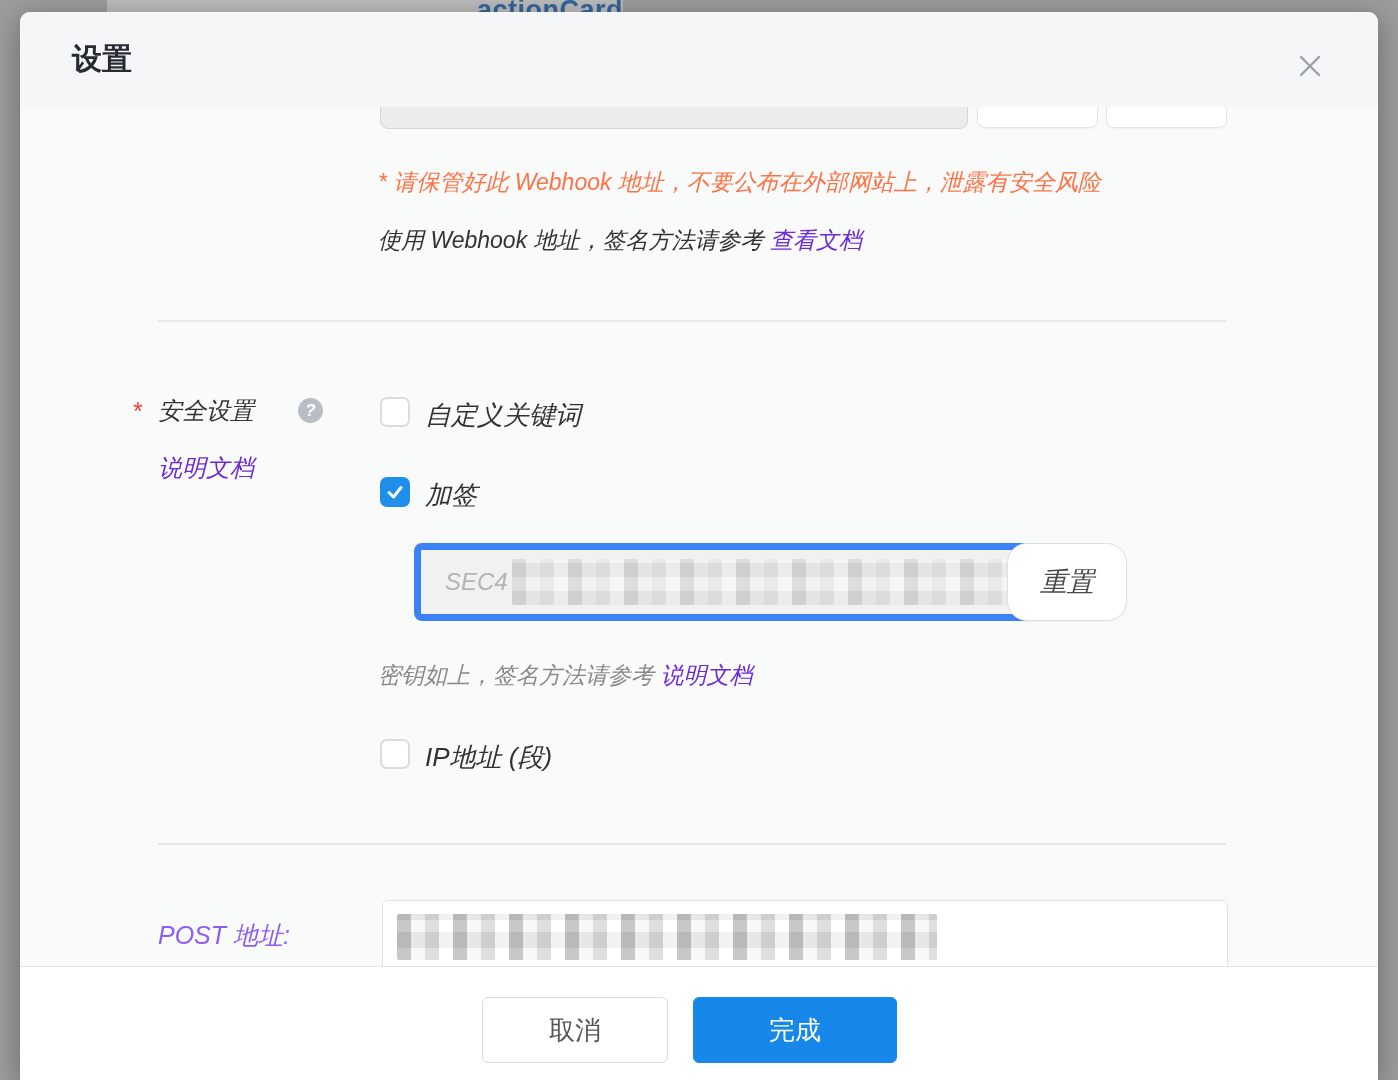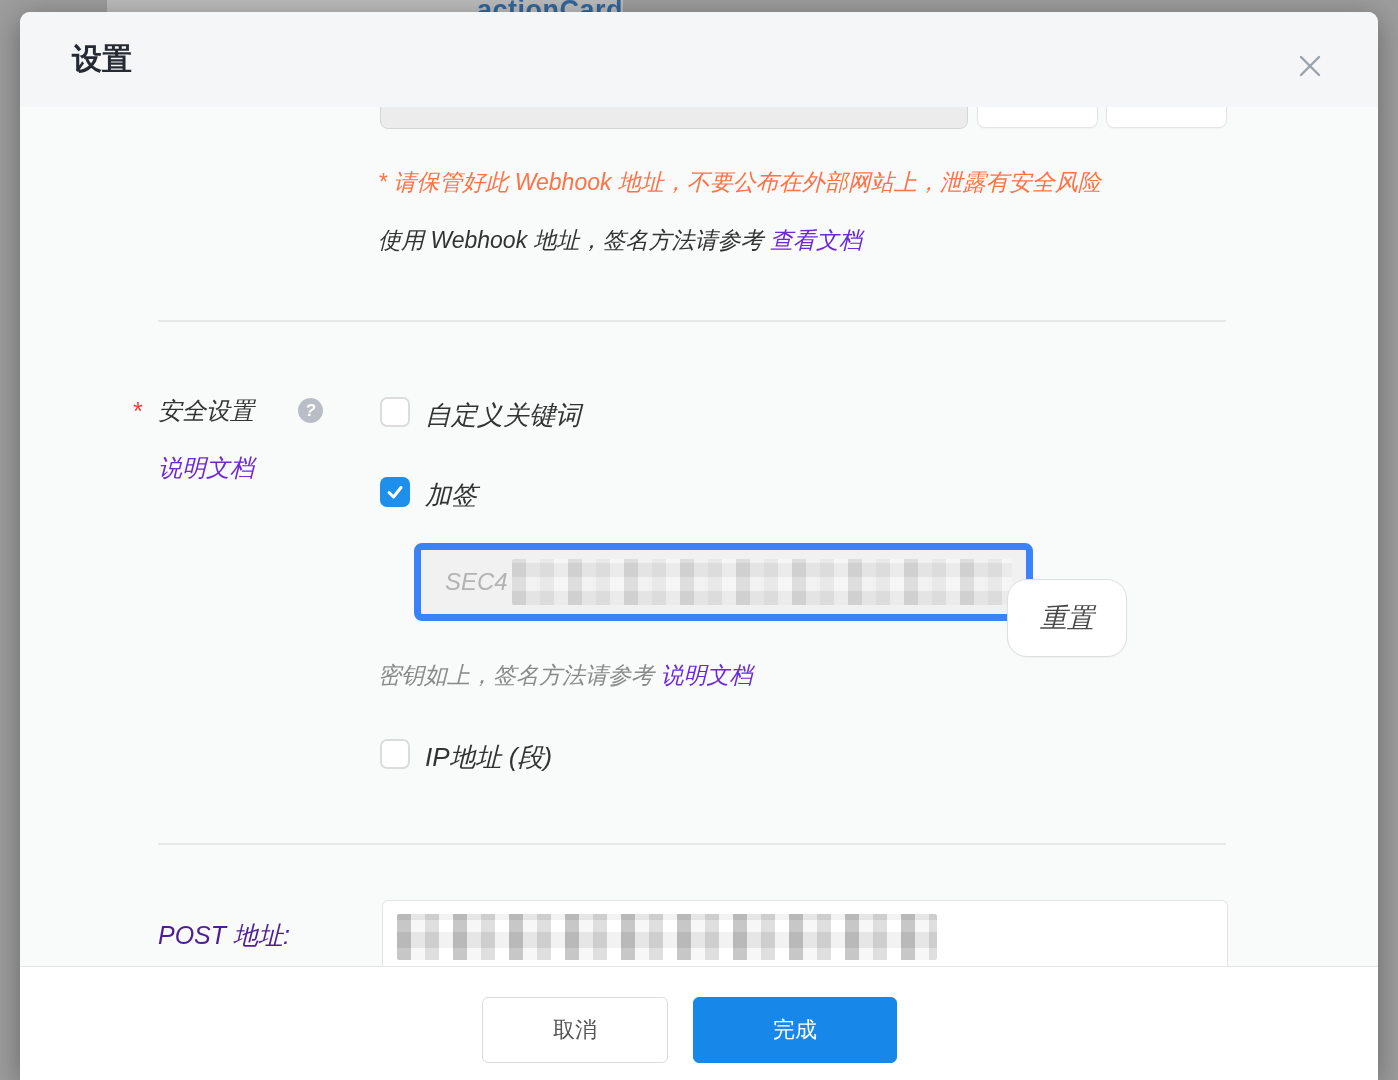--- a/index.html
+++ b/index.html
@@ -61,35 +61,35 @@
     display:flex; align-items:center; padding-left:24px;margin-left:36px; }
   .secret-prefix { font-size:24px; color:#b3b3b3; }
   .mosaic { background-image:
       repeating-linear-gradient(90deg, rgba(0,0,0,.085) 0 14px, rgba(0,0,0,0) 14px 28px,
         rgba(0,0,0,.04) 28px 42px, rgba(255,255,255,.25) 42px 56px),
       repeating-linear-gradient(0deg, rgba(0,0,0,.05) 0 14px, rgba(255,255,255,.12) 14px 28px); }
   .secret-mosaic { width:500px; height:46px; margin-left:4px; border-radius:2px; }
   .reset-btn { position:absolute; left:987px; top:436px; width:120px; height:78px;
     background:#fff; border:1px solid #dfdfdf; border-radius:20px; cursor:pointer;
     font-size:27px; color:#4a4a4a; display:flex; align-items:center; justify-content:center;
-    box-shadow:0 1px 2px rgba(0,0,0,.04);margin-top:36px; }
+    box-shadow:0 1px 2px rgba(0,0,0,.04); }
   .sign-hint { position:absolute; left:358px; top:553px; font-size:23px; color:#8a8a8a; }
 
-  .post-label { position:absolute; left:138px; top:812px; font-size:25px; color:#4c1d95; }
+  .post-label { position:absolute; left:138px; top:812px; font-size:25px; color:#8b5cf6; }
   .post-input { position:absolute; left:362px; top:793px; width:846px; height:90px;
     background:#fff; border:1px solid #e3e3e3; border-radius:6px; }
   .post-mosaic { position:absolute; left:14px; top:13px; width:540px; height:46px;
     border-radius:2px; background-image:
       repeating-linear-gradient(90deg, rgba(0,0,0,.22) 0 14px, rgba(0,0,0,.03) 14px 28px,
         rgba(0,0,0,.13) 28px 42px, rgba(255,255,255,.3) 42px 56px),
       repeating-linear-gradient(0deg, rgba(255,255,255,.35) 0 12px, rgba(0,0,0,.07) 12px 28px); }
 
   .dlg-footer { position:absolute; left:0; bottom:0; right:0; height:114px;
     background:#fff; border-top:1px solid #e5e5e5; }
-  .btn { position:absolute; top:30px; height:66px; border-radius:6px; font-size:22px;
+  .btn { position:absolute; top:30px; height:66px; border-radius:6px; font-size:26px;
     display:flex; align-items:center; justify-content:center; cursor:pointer; }
   .btn-cancel { left:462px; width:186px; background:#fff; border:1px solid #dcdcdc; color:#555; }
   .btn-confirm { left:673px; width:204px; background:#1788ea; border:1px solid #1788ea; color:#fff; }
 </style>
 </head>
 <body>
 
 <div class="backdrop">
   <div class="page-behind-strip">
     <span class="page-behind-text">actionCard</span>

